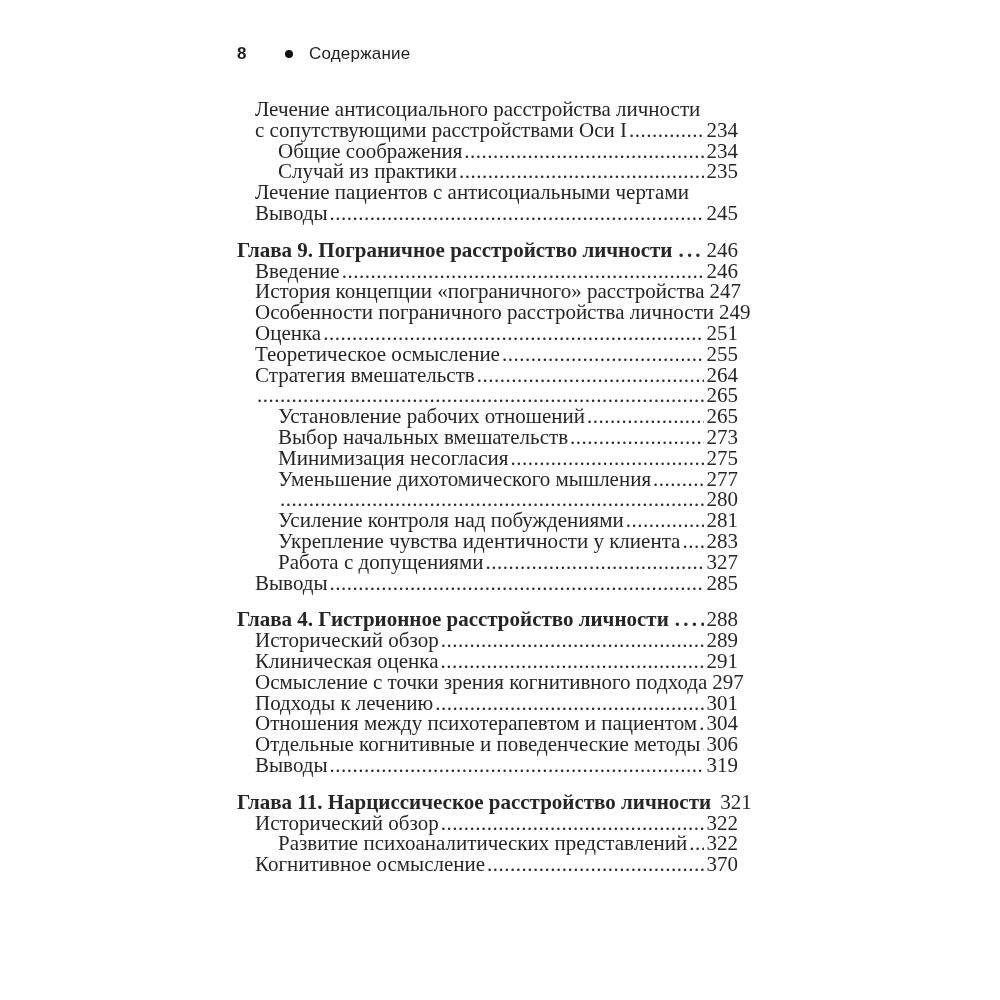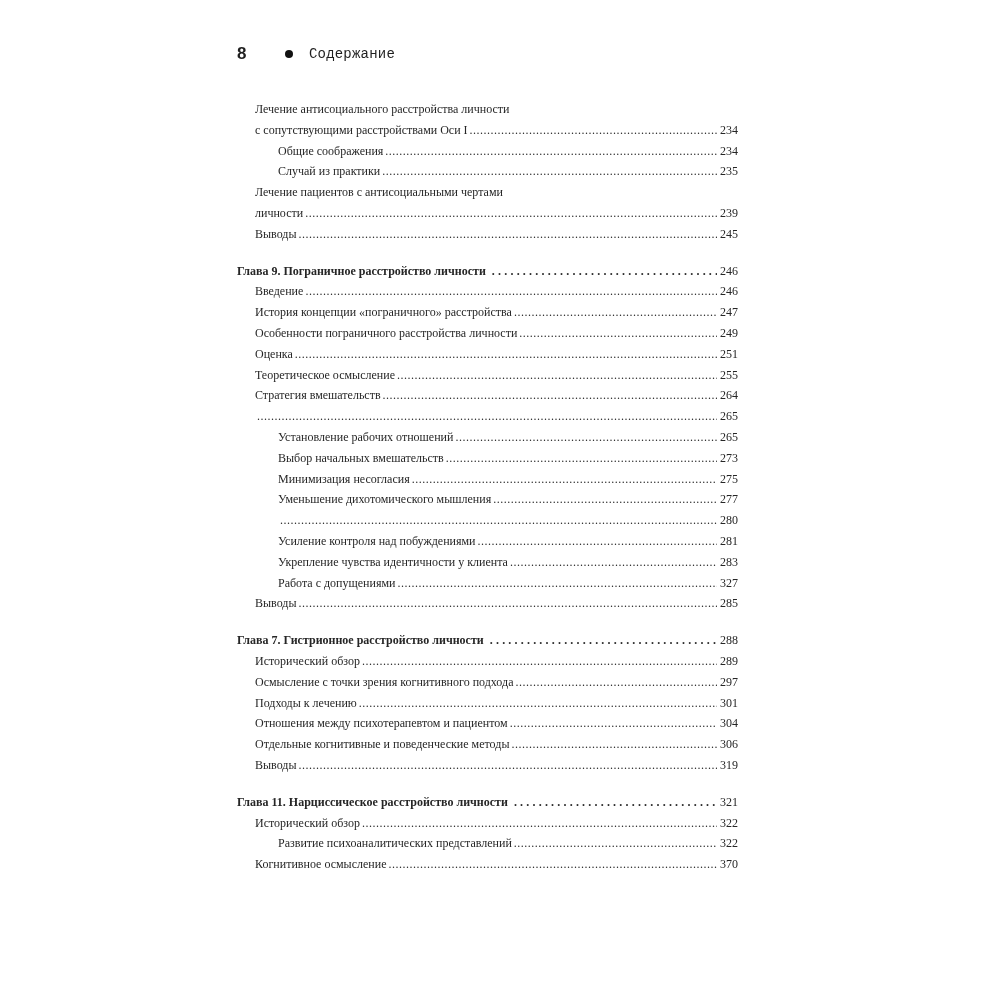--- a/index.html
+++ b/index.html
@@ -38,29 +38,28 @@
   .bullet {
     width: 8px;
     height: 8px;
     border-radius: 50%;
     background: #111;
     margin-left: 38px;
     margin-right: 16px;
     flex: none;
   }
   .running-title {
-    font-size: 14px;
+    font-size: 17px;
     letter-spacing: 0.2px;
-    font-family: Liberation Mono, monospace;
   }
 
   
   .toc {
     margin-top: 35px;
-    font-size: 12px;
+    font-size: 21px;
     line-height: 20.8px;
     font-family: Liberation Serif, serif;
   }
   .toc-row {
     display: flex;
     align-items: baseline;
   }
   .toc-row.level1 { padding-left: 18px; }
   .toc-row.level2 { padding-left: 41px; }
   .toc-row.chapter {
@@ -123,25 +122,20 @@
         <div class="toc-row level2">
     <span class="toc-title">Случай из практики</span>
     <span class="leader"></span>
     <span class="toc-page">235</span>
   </div>
         <div class="toc-row level1">
     <span class="toc-title">Лечение пациентов с антисоциальными чертами</span>
 
   </div>
         <div class="toc-row level1">
-    <span class="toc-title">личности</span>
-    <span class="leader"></span>
-    <span class="toc-page">239</span>
-  </div>
-        <div class="toc-row level1">
     <span class="toc-title">Выводы</span>
     <span class="leader"></span>
     <span class="toc-page">245</span>
   </div>
         <div class="toc-row level0 chapter">
     <span class="toc-title">Глава 9. Пограничное расстройство личности</span>
     <span class="leader"></span>
     <span class="toc-page">246</span>
   </div>
         <div class="toc-row level1">
@@ -216,28 +210,33 @@
     <span class="toc-title">Работа с допущениями</span>
     <span class="leader"></span>
     <span class="toc-page">327</span>
   </div>
         <div class="toc-row level1">
     <span class="toc-title">Выводы</span>
     <span class="leader"></span>
     <span class="toc-page">285</span>
   </div>
         <div class="toc-row level0 chapter">
-    <span class="toc-title">Глава 7. Гистрионное расстройство личности</span>
+    <span class="toc-title">Глава 4. Гистрионное расстройство личности</span>
     <span class="leader"></span>
     <span class="toc-page">288</span>
   </div>
         <div class="toc-row level1">
     <span class="toc-title">Исторический обзор</span>
     <span class="leader"></span>
     <span class="toc-page">289</span>
+  </div>
+        <div class="toc-row level1">
+    <span class="toc-title">Клиническая оценка</span>
+    <span class="leader"></span>
+    <span class="toc-page">291</span>
   </div>
         <div class="toc-row level1">
     <span class="toc-title">Осмысление с точки зрения когнитивного подхода</span>
     <span class="leader"></span>
     <span class="toc-page">297</span>
   </div>
         <div class="toc-row level1">
     <span class="toc-title">Подходы к лечению</span>
     <span class="leader"></span>
     <span class="toc-page">301</span>

